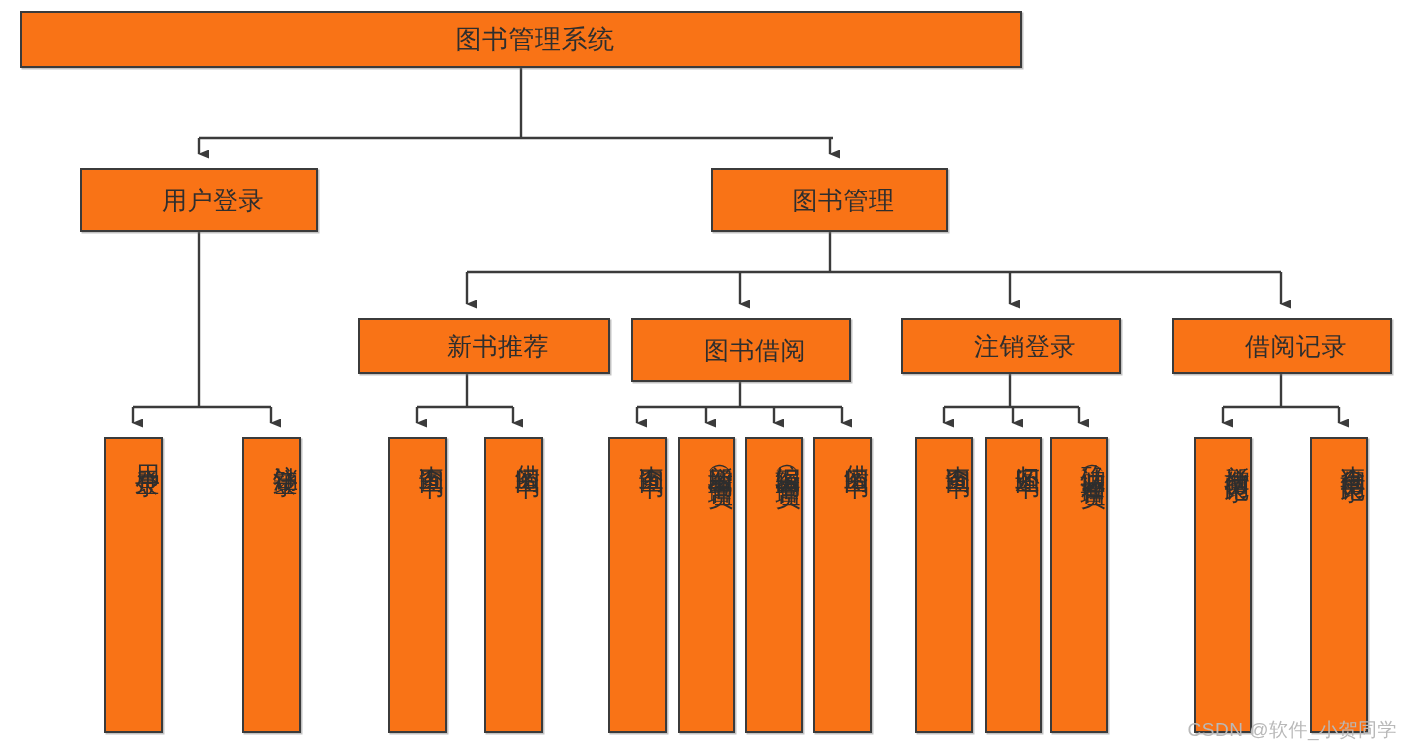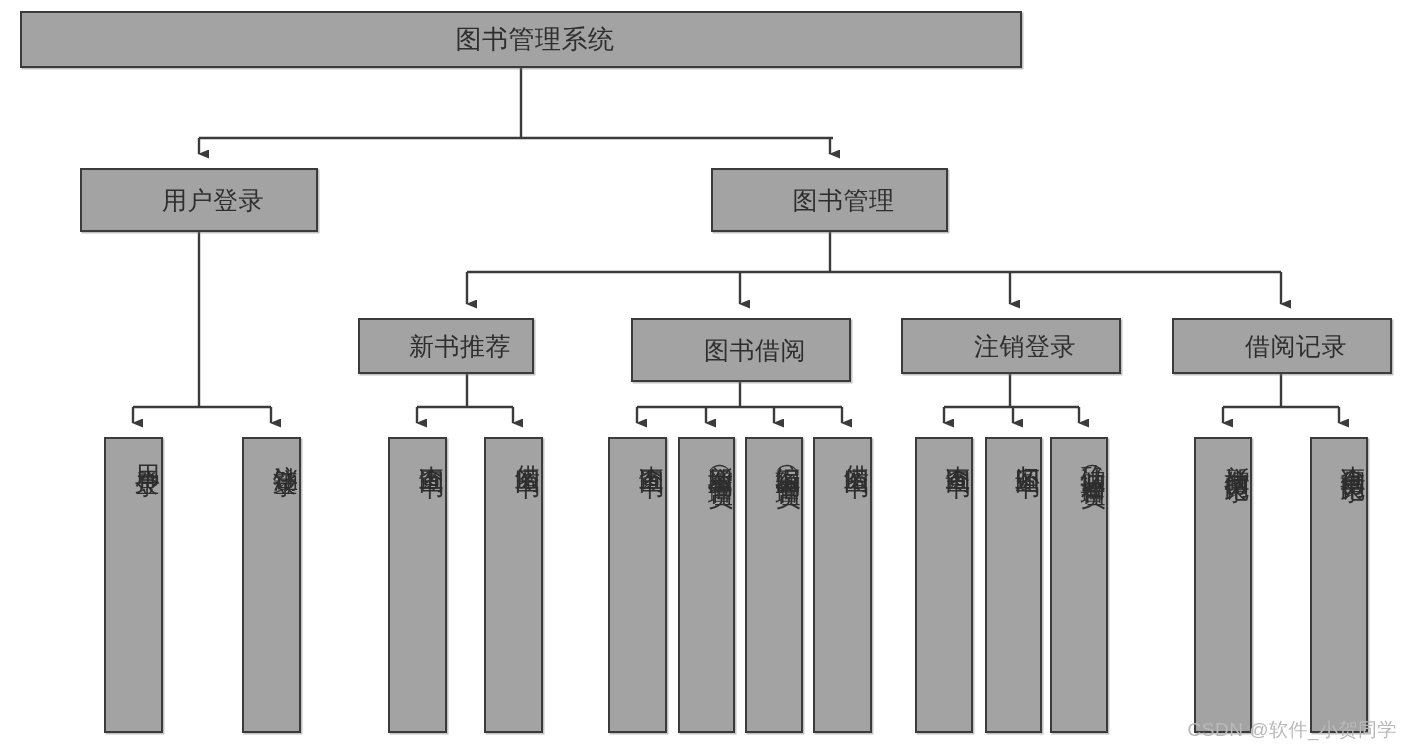--- a/index.html
+++ b/index.html
@@ -22,21 +22,21 @@
     left: 0;
     top: 0;
     width: 1405px;
     height: 747px;
     pointer-events: none;
   }
   .node {
     position: absolute;
     box-sizing: border-box;
     border: 2px solid #3b3b3b;
-    background: #a3a3a3;
+    background: #f97316;
     display: flex;
     align-items: center;
     justify-content: center;
     color: #2e2e2e;
     box-shadow: 1.5px 1.5px 0 rgba(120,120,120,0.45);
     padding-left: 28px;
   }
   .node .label {
     display: block;
     text-align: center;
@@ -133,21 +133,21 @@
   </div>
 
   <div class="node horizontal" style="left:80px; top:168px; width:238px; height:64px;">
     <span class="label">用户登录</span>
   </div>
 
   <div class="node horizontal" style="left:711px; top:168px; width:237px; height:64px;">
     <span class="label">图书管理</span>
   </div>
 
-  <div class="node horizontal" style="left:358px; top:318px; width:176px; height:56px;">
+  <div class="node horizontal" style="left:358px; top:318px; width:252px; height:56px;">
     <span class="label">新书推荐</span>
   </div>
 
   <div class="node horizontal" style="left:631px; top:318px; width:220px; height:64px;">
     <span class="label">图书借阅</span>
   </div>
 
   <div class="node horizontal" style="left:901px; top:318px; width:220px; height:56px;">
     <span class="label">注销登录</span>
   </div>

